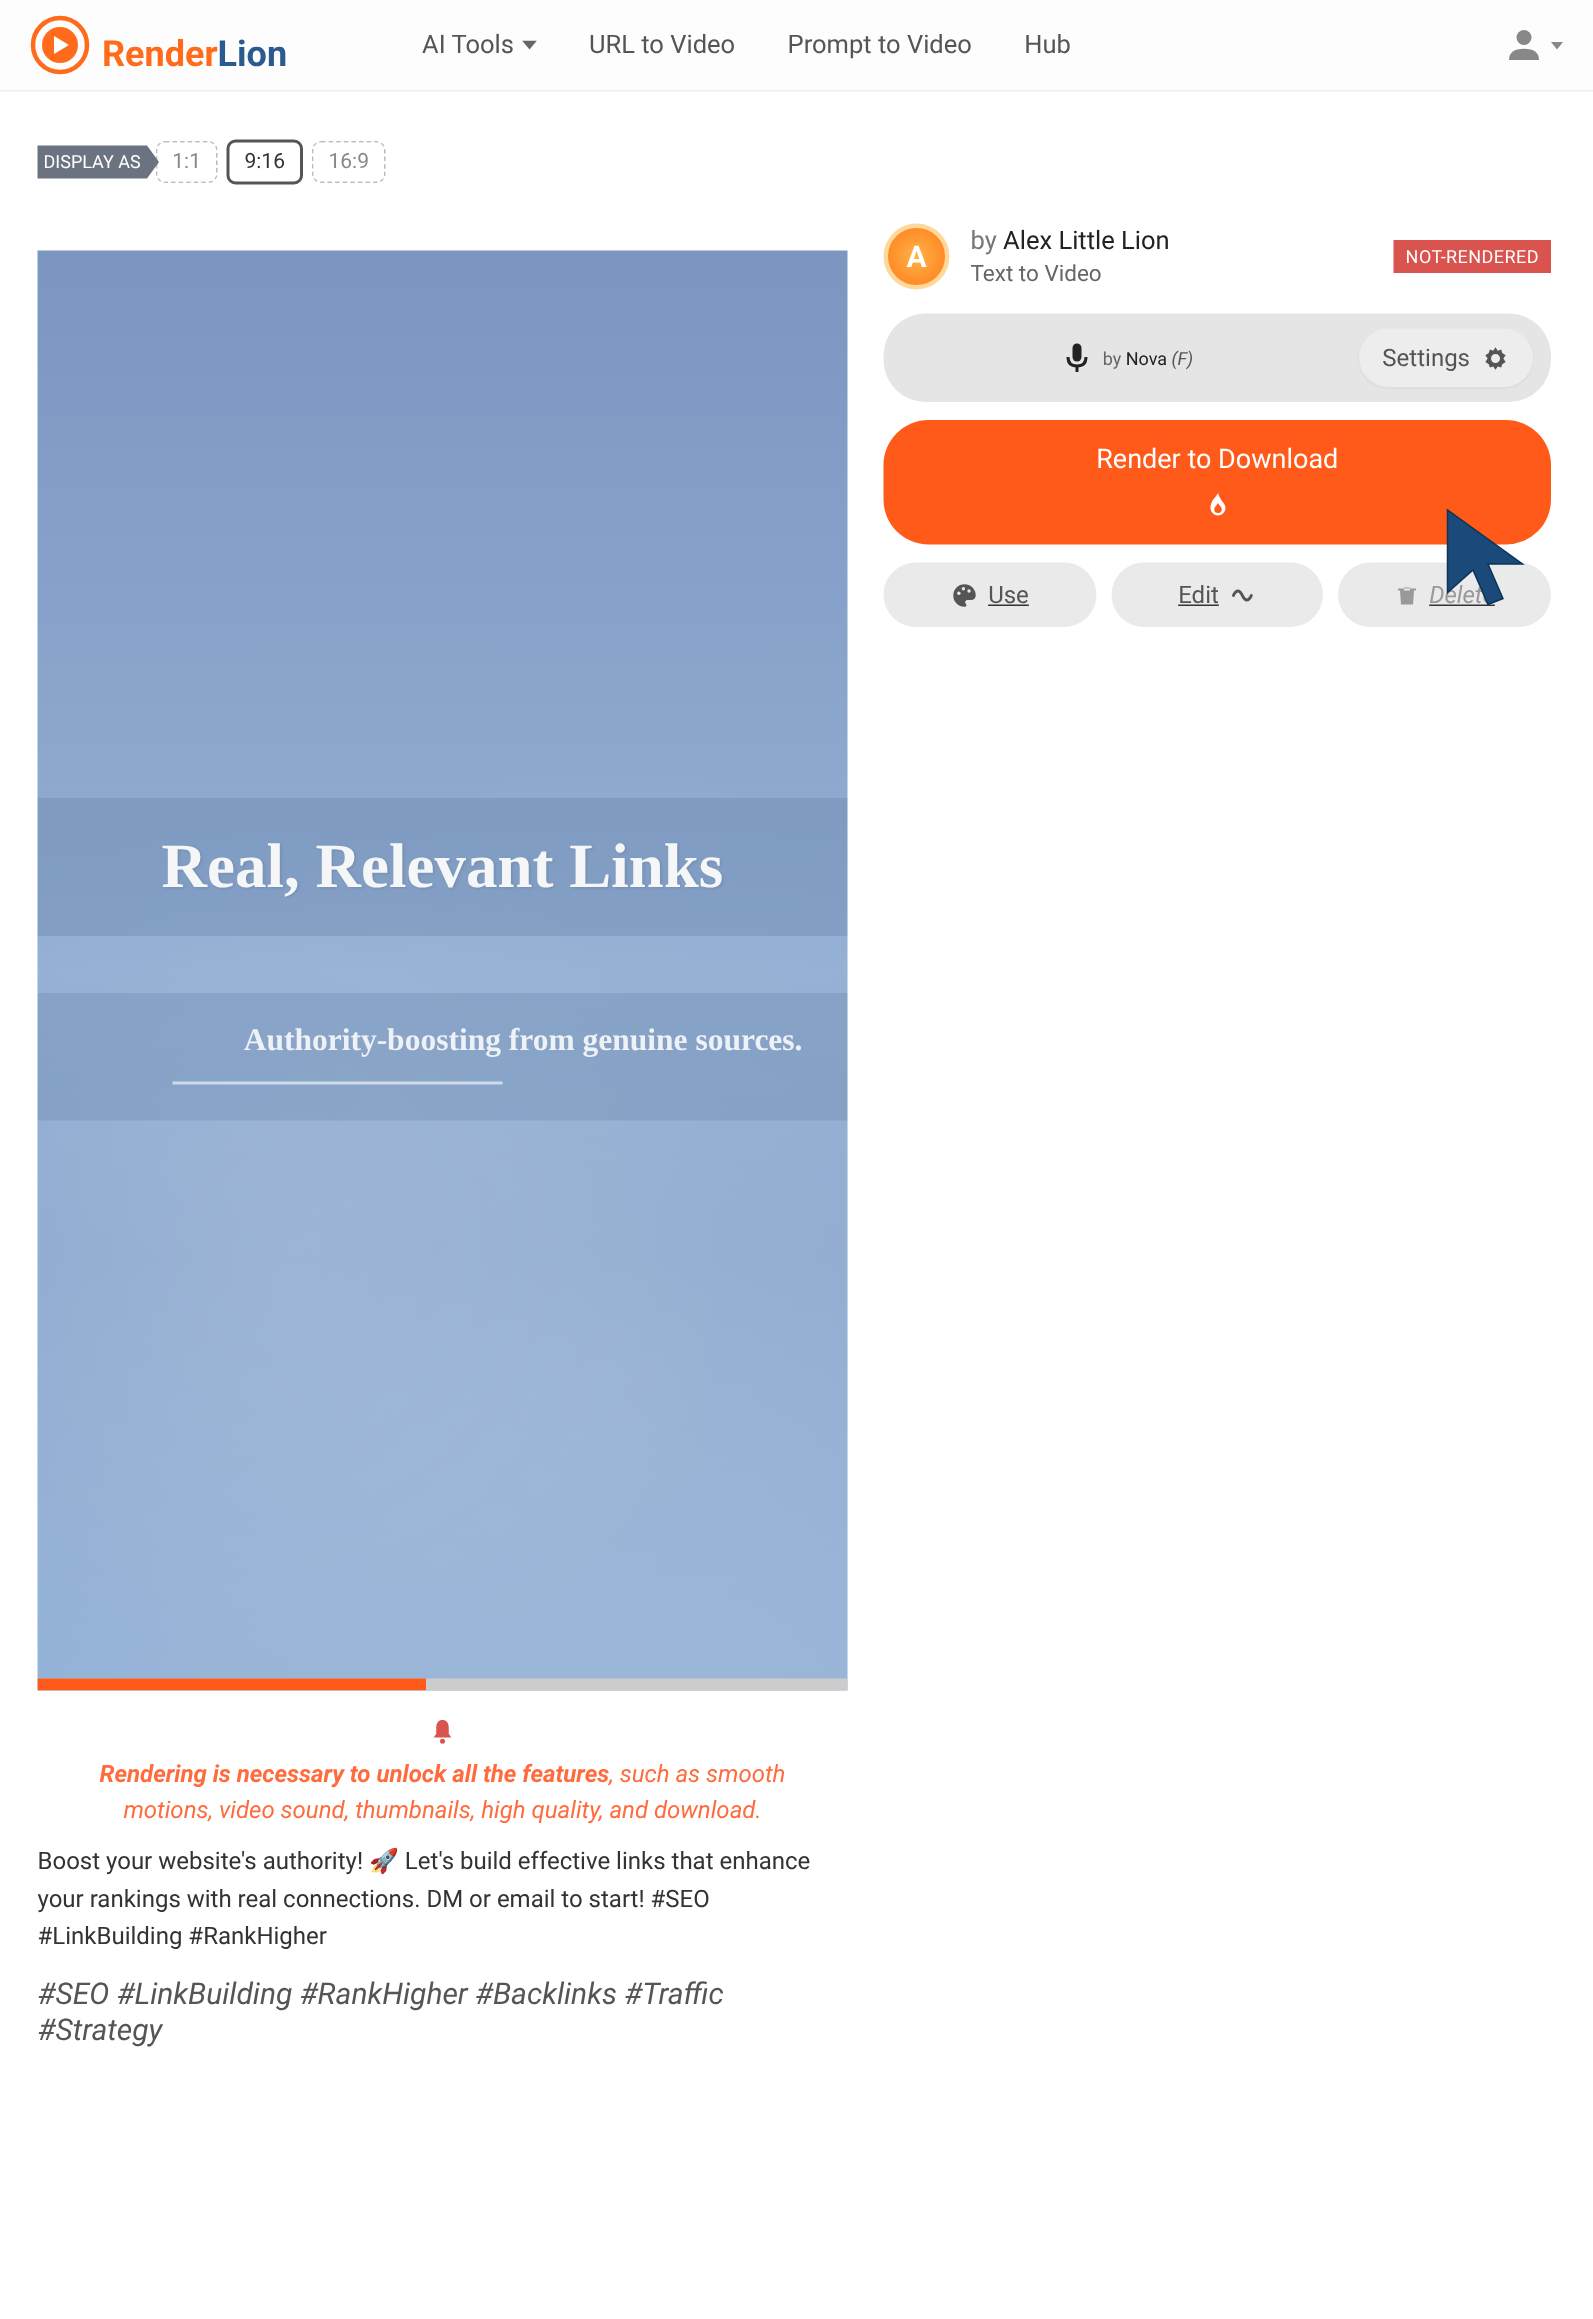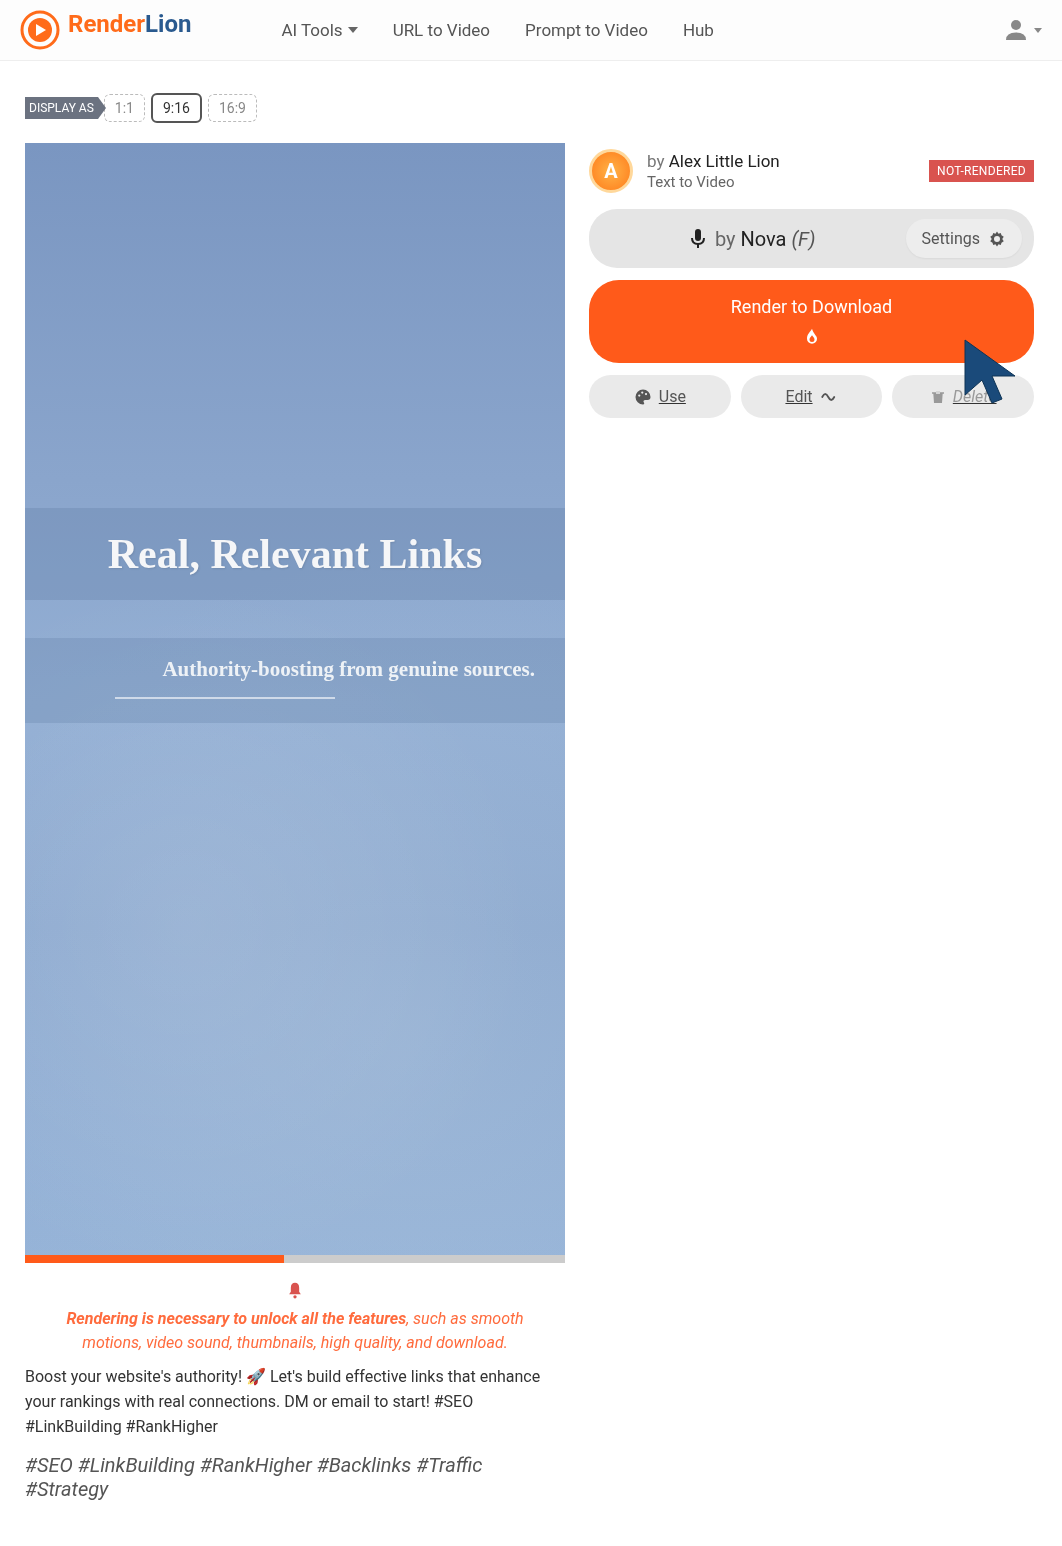--- a/index.html
+++ b/index.html
@@ -1,20 +1,20 @@
 <!DOCTYPE html>
 <html><head>
 <meta charset="utf-8">
 <style>
 * { margin: 0; padding: 0; box-sizing: border-box; }
 body { font-family: -apple-system, BlinkMacSystemFont, "Segoe UI", Roboto, Arial, sans-serif; background: #fff; color: #333; width: 1062px; }
 
 
 .header { display: flex; align-items: center; padding: 10px 20px; border-bottom: 1px solid #eee; background: #fdfdfd; }
-.logo { display: flex; align-items: flex-start; gap: 8px; }
+.logo { display: flex; align-items: flex-end; gap: 8px; }
 .logo-icon { width: 40px; height: 40px; }
 .logo-text { font-size: 24px; font-weight: 700; }
 .logo-text .render { color: #ff6b1a; }
 .logo-text .lion { color: #2a5a8f; }
 .nav { display: flex; gap: 35px; margin-left: 90px; }
 .nav-item { color: #555; font-size: 17px; cursor: pointer; display: flex; align-items: center; gap: 5px; }
 .user-icon { margin-left: auto; color: #888; display: flex; align-items: center; gap: 3px; }
 
 
 .title-row { display: flex; align-items: center; justify-content: space-between; padding: 32px 25px 20px; }
@@ -24,21 +24,21 @@
 .display-label::after { content: ""; position: absolute; right: -8px; top: 0; border-top: 11px solid transparent; border-bottom: 11px solid transparent; border-left: 8px solid #6b7280; }
 .ratio-btn { border: 1px dashed #bbb; border-radius: 6px; padding: 5px 10px; font-size: 14px; color: #888; cursor: pointer; background: #fff; }
 .ratio-btn.active { border: 2px solid #555; color: #333; border-style: solid; }
 
 
 .main { display: flex; gap: 24px; padding: 0 25px 40px; }
 .left { width: 540px; }
 .right { width: 445px; }
 
 
-.video-preview { width: 540px; height: 1120px; background: linear-gradient(180deg, #7a96c1 0%, #8aa5cc 30%, #93afd4 50%, #8ba8cf 70%, #95b3d8 100%); position: relative; overflow: hidden; }
+.video-preview { width: 540px; height: 960px; background: linear-gradient(180deg, #7a96c1 0%, #8aa5cc 30%, #93afd4 50%, #8ba8cf 70%, #95b3d8 100%); position: relative; overflow: hidden; margin-top: 24px; }
 .video-preview::before { content: ""; position: absolute; inset: 0; background: radial-gradient(circle at 30% 70%, rgba(255,255,255,0.1), transparent 40%), radial-gradient(circle at 70% 80%, rgba(180,200,220,0.3), transparent 50%); }
 .video-text-block { position: absolute; left: 0; right: 0; }
 .video-title-block { top: 365px; background: rgba(100,130,170,0.35); padding: 22px 20px; text-align: center; }
 .video-title { font-family: Georgia, serif; font-size: 42px; font-weight: 700; color: #f5f6f8; line-height: 1.15; text-shadow: 1px 1px 2px rgba(0,0,0,0.1); }
 .video-sub-block { top: 495px; background: rgba(100,130,170,0.3); padding: 18px 30px 24px; text-align: right; }
 .video-sub { font-family: Georgia, serif; font-size: 21px; font-weight: 700; color: #eef2f6; line-height: 1.3; }
 .video-sub-line { width: 220px; height: 2px; background: rgba(255,255,255,0.6); margin: 14px 0 0 60px; }
 .progress-bar { position: absolute; bottom: 0; left: 0; right: 0; height: 8px; background: #ccc; }
 .progress-fill { height: 100%; width: 48%; background: #ff5a1a; }
 
@@ -56,21 +56,21 @@
 
 .author-row { display: flex; align-items: center; gap: 14px; padding: 6px 0 16px; }
 .avatar { width: 44px; height: 44px; border-radius: 50%; background: radial-gradient(circle, #ffb347, #ff7b1a); display: flex; align-items: center; justify-content: center; color: #fff; font-weight: 700; font-size: 20px; border: 3px solid #ffd89b; }
 .author-info { flex: 1; }
 .author-by { color: #777; font-size: 17px; }
 .author-name { color: #222; font-size: 17px; }
 .author-sub { color: #666; font-size: 15px; margin-top: 2px; }
 .status-badge { background: #d9534f; color: #fff; font-size: 12px; padding: 4px 8px; letter-spacing: 0.3px; }
 
 .voice-row { background: #e5e5e5; border-radius: 28px; padding: 10px 12px 10px 20px; display: flex; align-items: center; gap: 10px; margin-bottom: 12px; }
-.voice-center { flex: 1; text-align: center; display: flex; align-items: center; justify-content: center; gap: 8px; color: #444; font-size: 20px; }
+.voice-center { flex: 1; text-align: center; display: flex; align-items: center; justify-content: center; gap: 8px; color: #444; font-size: 12px; }
 .voice-by { color: #666; }
 .voice-name { color: #222; }
 .voice-suffix { font-style: italic; color: #555; }
 .settings-btn { background: #ededed; border-radius: 22px; padding: 10px 16px; display: flex; align-items: center; gap: 8px; color: #555; font-size: 16px; cursor: pointer; box-shadow: 0 1px 2px rgba(0,0,0,0.05); }
 
 .render-btn { background: #ff5a1a; color: #fff; border-radius: 30px; padding: 16px; text-align: center; font-size: 18px; cursor: pointer; display: flex; align-items: center; justify-content: center; gap: 10px; margin-bottom: 12px; position: relative; flex-direction: column; }
 
 .action-row { display: flex; gap: 10px; text-decoration: underline; }
 .action-btn { flex: 1; background: #eaeaea; border-radius: 24px; padding: 12px; text-align: center; color: #555; font-size: 16px; cursor: pointer; display: flex; align-items: center; justify-content: center; gap: 7px; }
 .action-btn.delete { color: #999; font-style: italic; }

